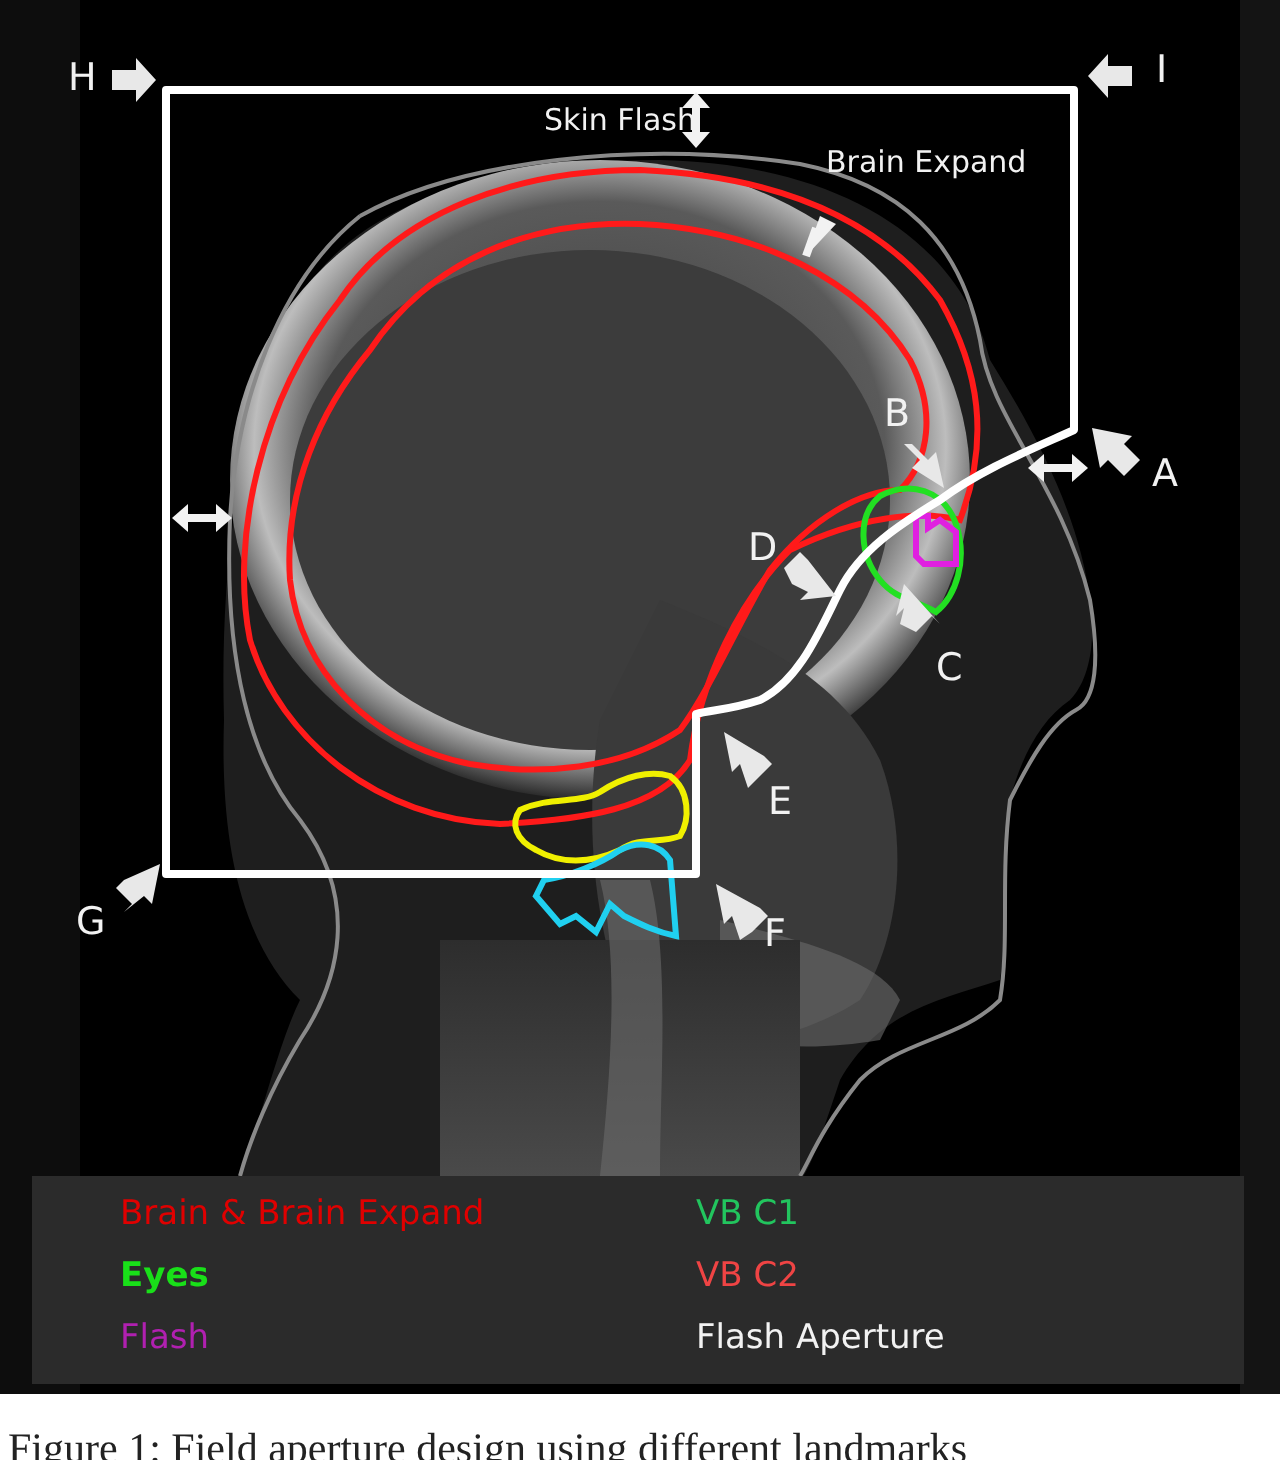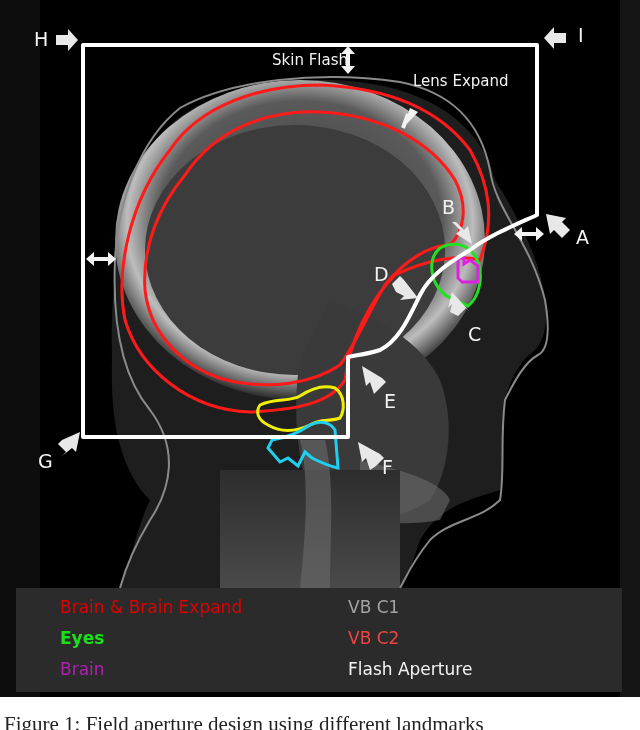--- a/index.html
+++ b/index.html
@@ -97,25 +97,25 @@
   <span class="label" style="left:578px;top:26px;">I</span>
   <span class="label" style="left:576px;top:228px;">A</span>
   <span class="label" style="left:442px;top:198px;">B</span>
   <span class="label" style="left:468px;top:325px;">C</span>
   <span class="label" style="left:374px;top:265px;">D</span>
   <span class="label" style="left:384px;top:392px;">E</span>
   <span class="label" style="left:382px;top:458px;">F</span>
   <span class="label" style="left:38px;top:452px;">G</span>
 
   <span class="anno" style="left:232px;top:53px;margin-left:40px;">Skin Flash</span>
-  <span class="anno" style="left:413px;top:74px;">Lens Expand</span>
+  <span class="anno" style="left:413px;top:74px;">Brain Expand</span>
 
   <div class="legend">
     <span class="legend-item" style="left:44px;top:11px;color:#e00000;">Brain &amp; Brain Expand</span>
     <span class="legend-item" style="left:44px;top:42px;color:#19e019;font-weight:bold;">Eyes</span>
-    <span class="legend-item" style="left:44px;top:73px;color:#b020b0;">Brain</span>
-    <span class="legend-item" style="left:332px;top:11px;color:#a3a3a3;">VB C1</span>
+    <span class="legend-item" style="left:44px;top:73px;color:#b020b0;">Flash</span>
+    <span class="legend-item" style="left:332px;top:11px;color:#22c55e;">VB C1</span>
     <span class="legend-item" style="left:332px;top:42px;color:#ef4444;">VB C2</span>
     <span class="legend-item" style="left:332px;top:73px;color:#f2f2f2;">Flash Aperture</span>
   </div>
 </div>
 
 <div class="caption">Figure 1: Field aperture design using different landmarks</div>
 
 </body></html>

